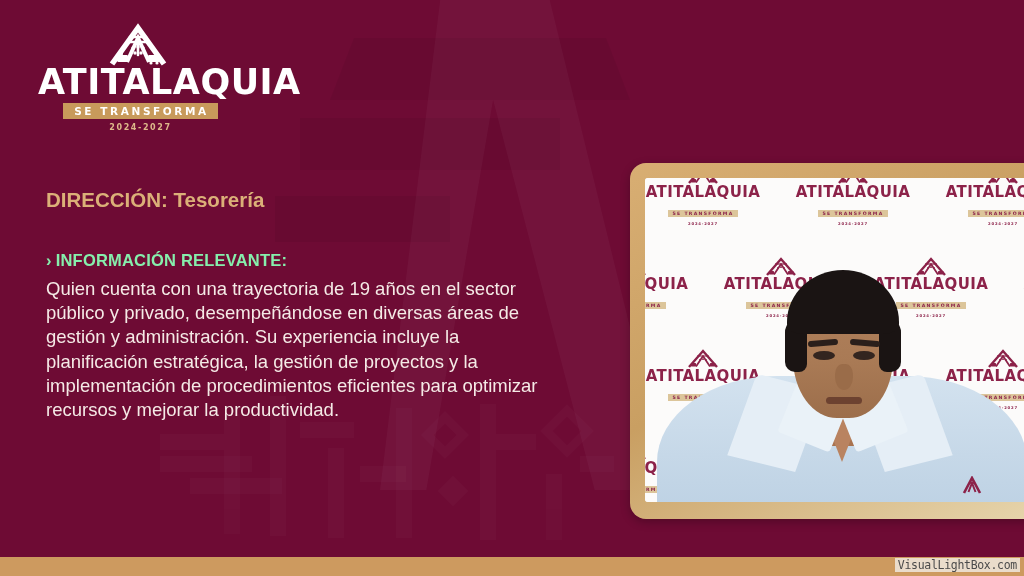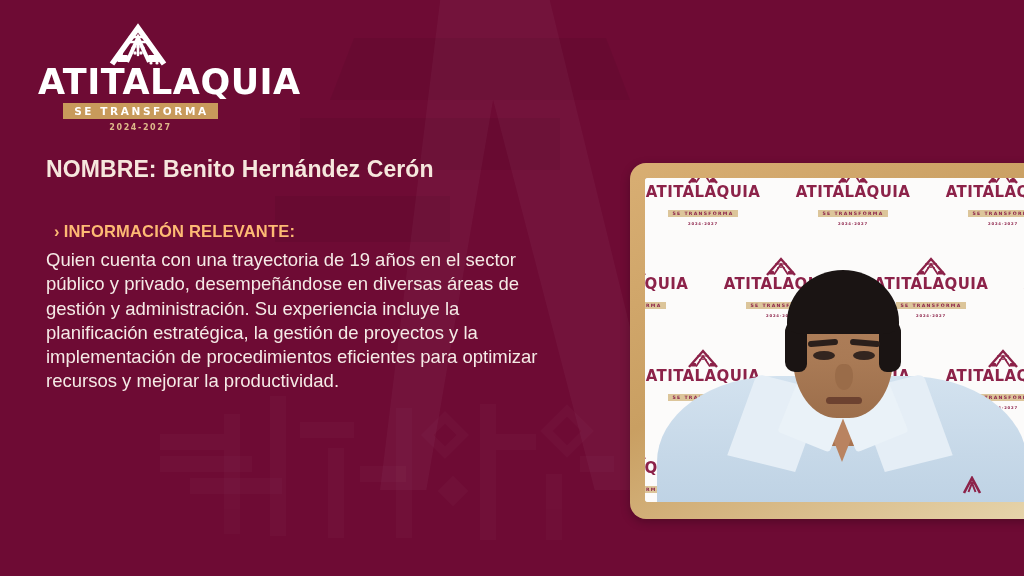--- a/index.html
+++ b/index.html
@@ -129,24 +129,23 @@
   .ln-dir {
     font-size:20.5px;
     font-weight:bold;
     color:#dbb078;
     margin-top:32px;
     white-space:nowrap;
   }
   .ln-rel {
     font-size:16.5px;
     font-weight:bold;
-    color:#fdba74;
+    color:#86efac;
     margin-top:39px;
     letter-spacing:0.2px;
-    margin-left:8px;
   }
   .ln-rel .chev { margin-right:4px; font-weight:bold; }
   .ln-body {
     font-size:18.5px;
     color:#f5eae6;
     line-height:1.31;
     margin-top:7px;
     width:500px;
   }
 
@@ -341,23 +340,23 @@
             <circle cx="119" cy="41" r="1.6"></circle>
         </g>
       </svg>
     </div>
     <div class="logo-word">ATITALAQUIA</div>
     <div class="logo-band">SE TRANSFORMA</div>
     <div class="logo-years">2024-2027</div>
   </div>
 
   <div id="info">
-    <div class="ln-name">
-      <span>NOMBRE:</span>
-      <span>Benito Hernández Cerón</span>
+    <div class="ln-dir">
+      <span>DIRECCIÓN:</span>
+      <span>Tesorería</span>
     </div>
     <div class="ln-rel">
       <span class="chev">›</span><span>INFORMACIÓN RELEVANTE:</span>
     </div>
     <div class="ln-body">Quien cuenta con una trayectoria de 19 años en el sector público y privado, desempeñándose en diversas áreas de gestión y administración. Su experiencia incluye la planificación estratégica, la gestión de proyectos y la implementación de procedimientos eficientes para optimizar recursos  y mejorar la productividad.</div>
   </div>
 
   <div id="photo-frame">
     <div id="photo">
 
@@ -539,14 +538,17 @@
             <path d="M3 17 L11 2 L19 17" fill="none" stroke="#8c2249" stroke-width="2.6"></path>
             <path d="M7.5 16 L11 7 L14.5 16" fill="none" stroke="#8c2249" stroke-width="2"></path>
             <line x1="8" y1="7" x2="14" y2="7" stroke="#8c2249" stroke-width="1.6"></line>
           </svg>
         </div>
       </div>
 
     </div>
   </div>
 
+  <div id="bottom-bar">
+    <div id="watermark">VisualLightBox.com</div>
+  </div>
 
 </div>
 
 </body></html>

